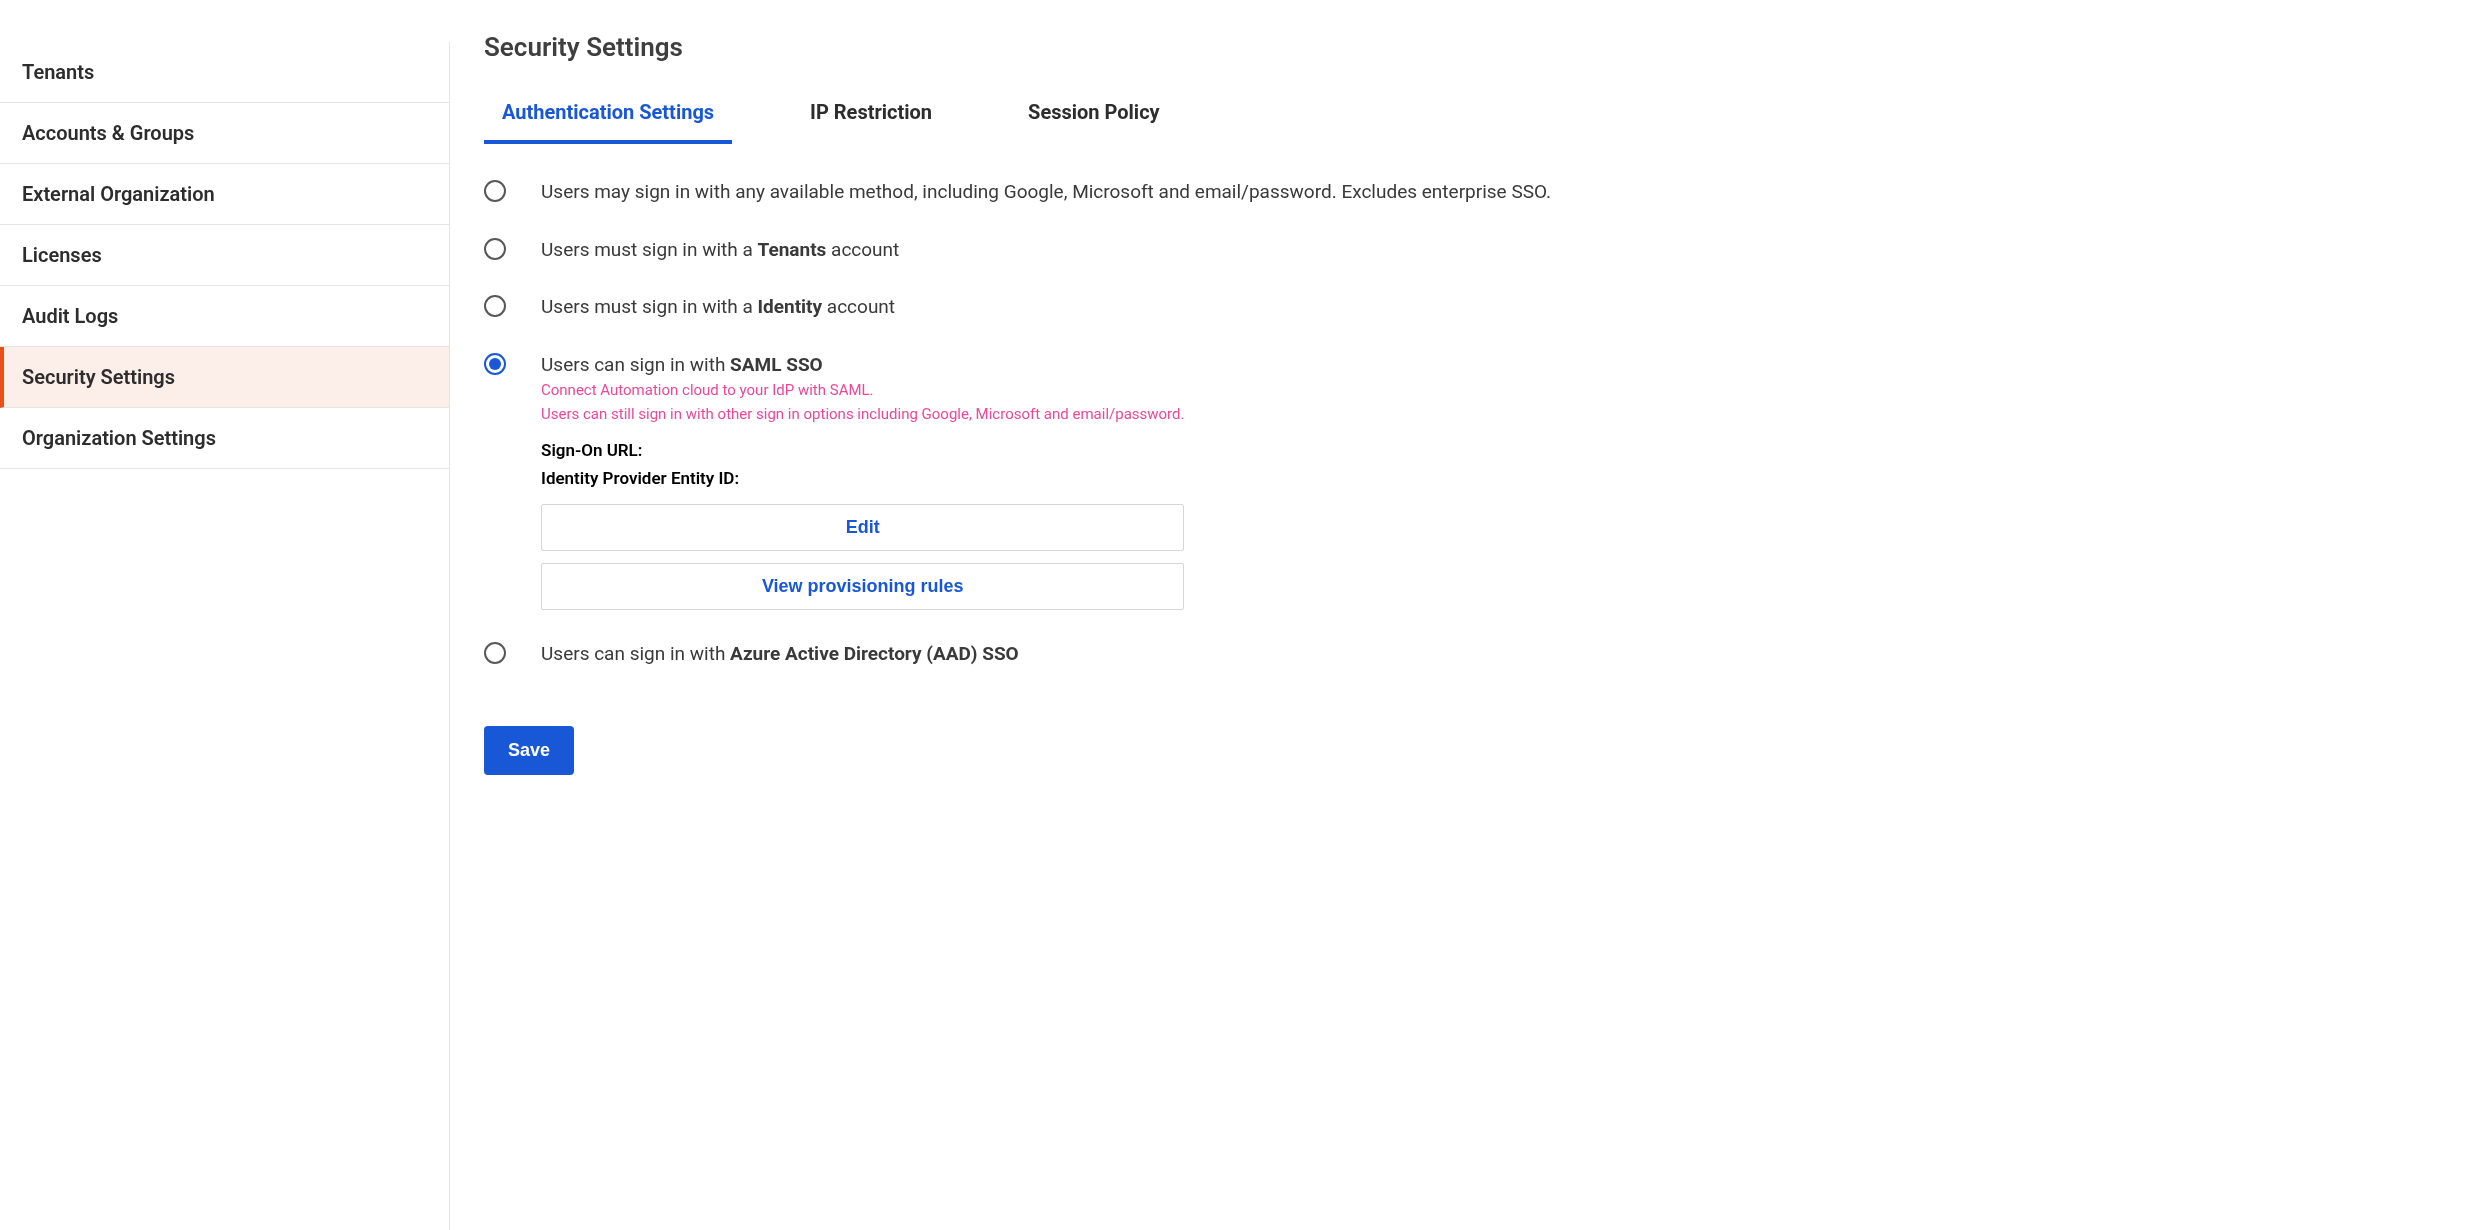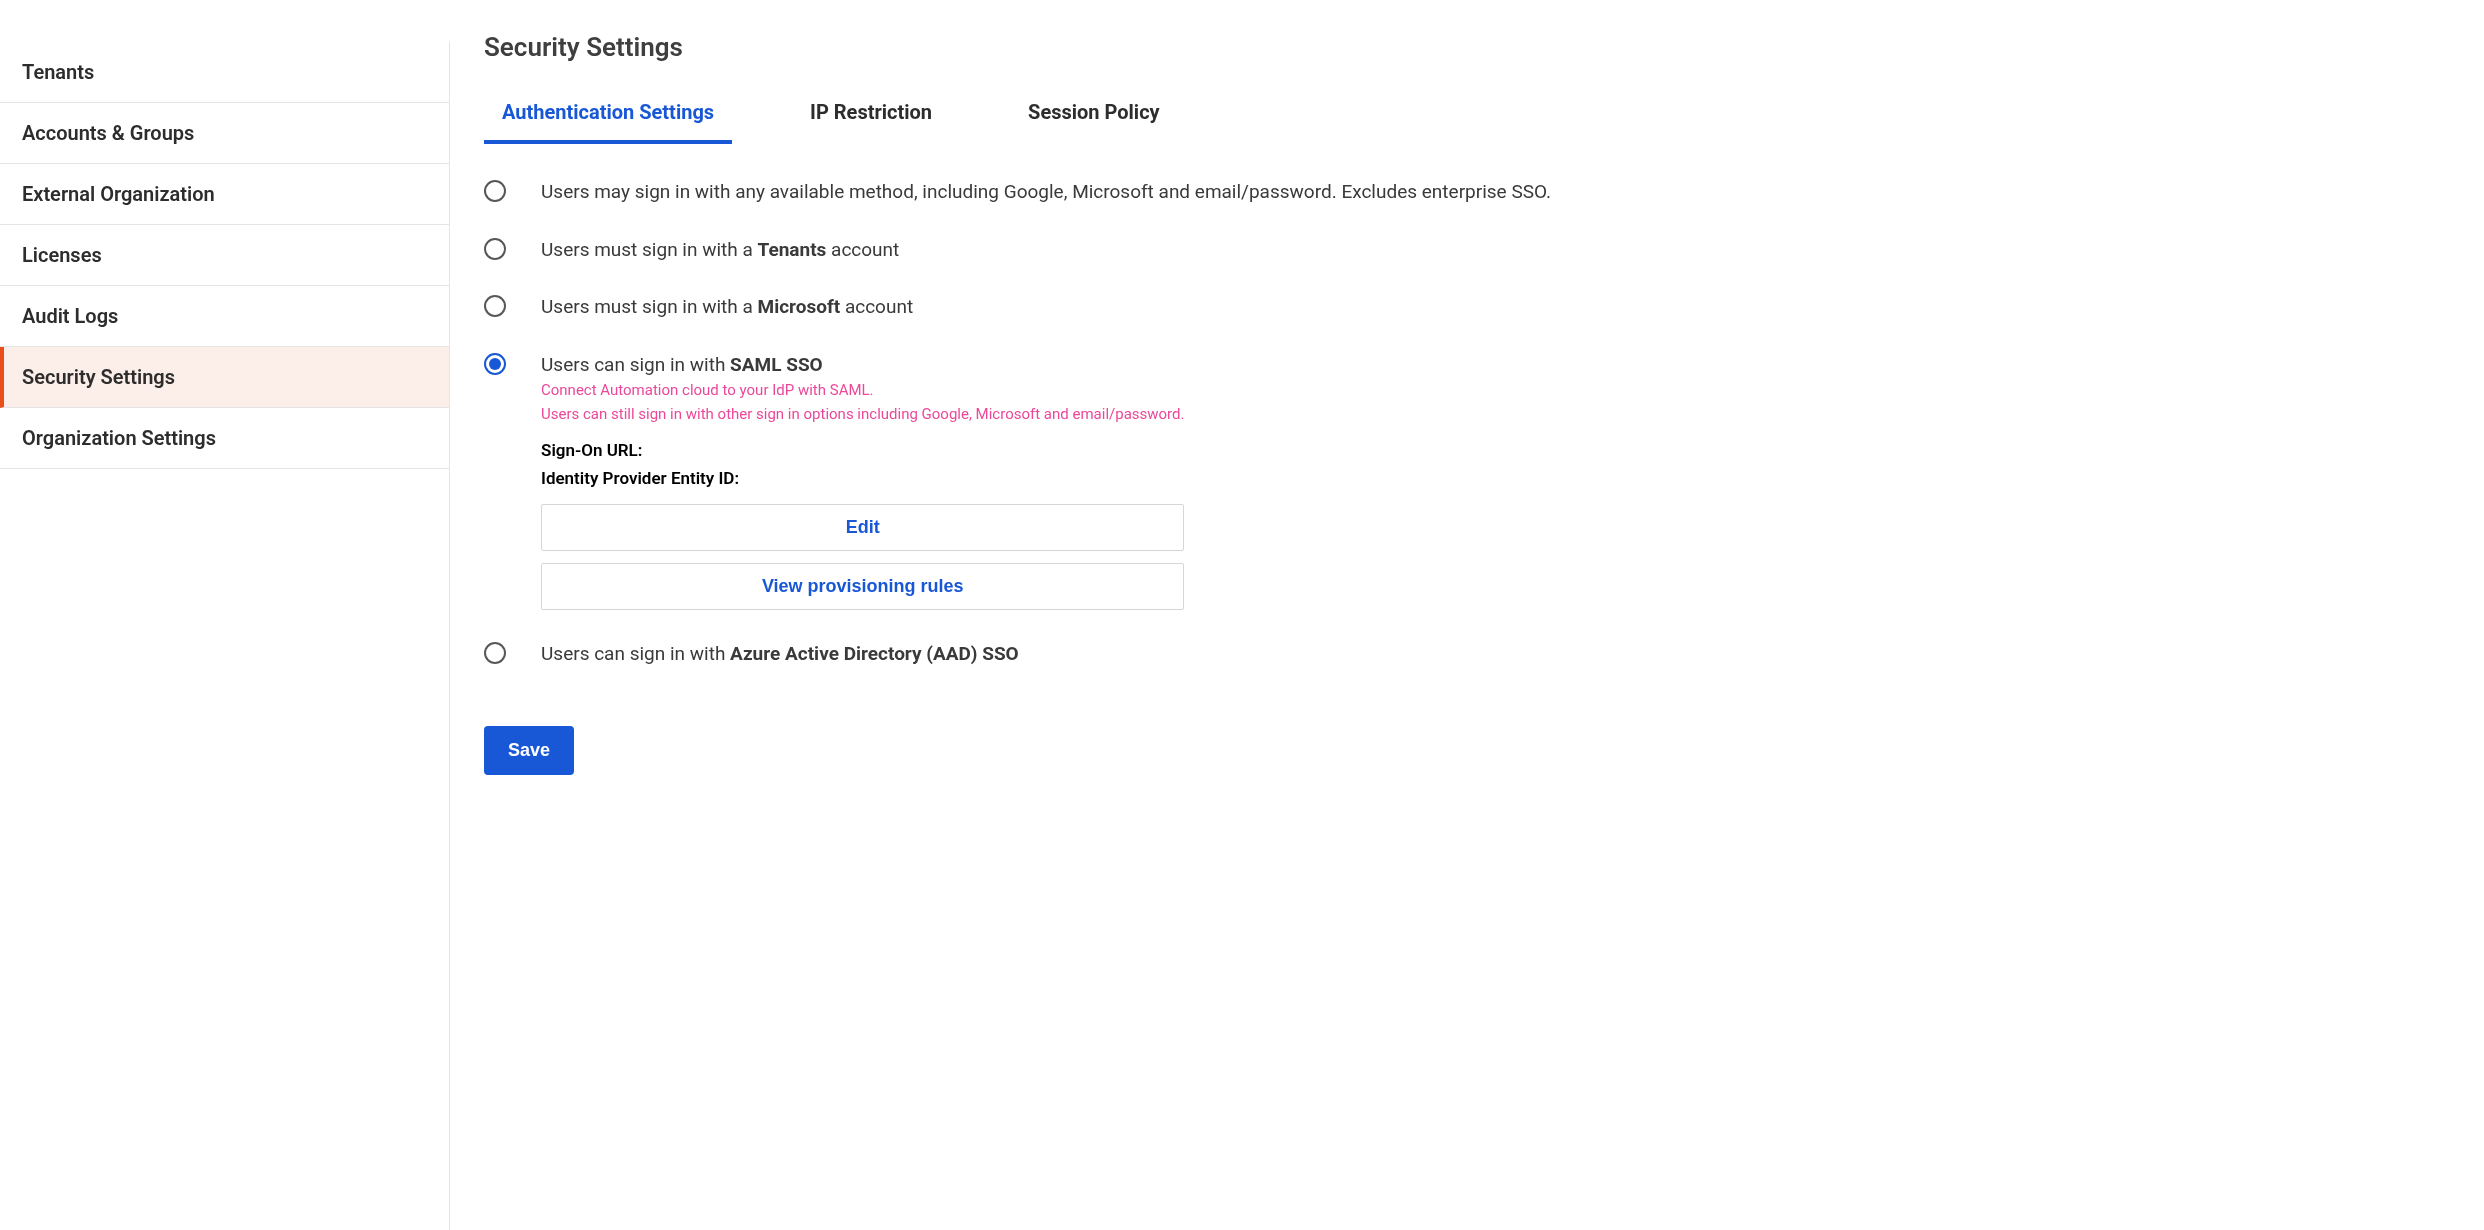--- a/index.html
+++ b/index.html
@@ -185,21 +185,21 @@
       <div class="option-row">
         <div class="radio"></div>
         <div class="option-label">
           <span>Users must sign in with a </span><b>Tenants</b><span> account</span>
         </div>
       </div>
 
       <div class="option-row">
         <div class="radio"></div>
         <div class="option-label">
-          <span>Users must sign in with a </span><b>Microsoft</b><span> account</span>
+          <span>Users must sign in with a </span><b>Identity</b><span> account</span>
         </div>
       </div>
 
       <div class="option-row">
         <div class="radio checked"></div>
         <div>
           <div class="option-label">
             <span>Users can sign in with </span><b>SAML SSO</b>
           </div>
           <div class="option-details">

